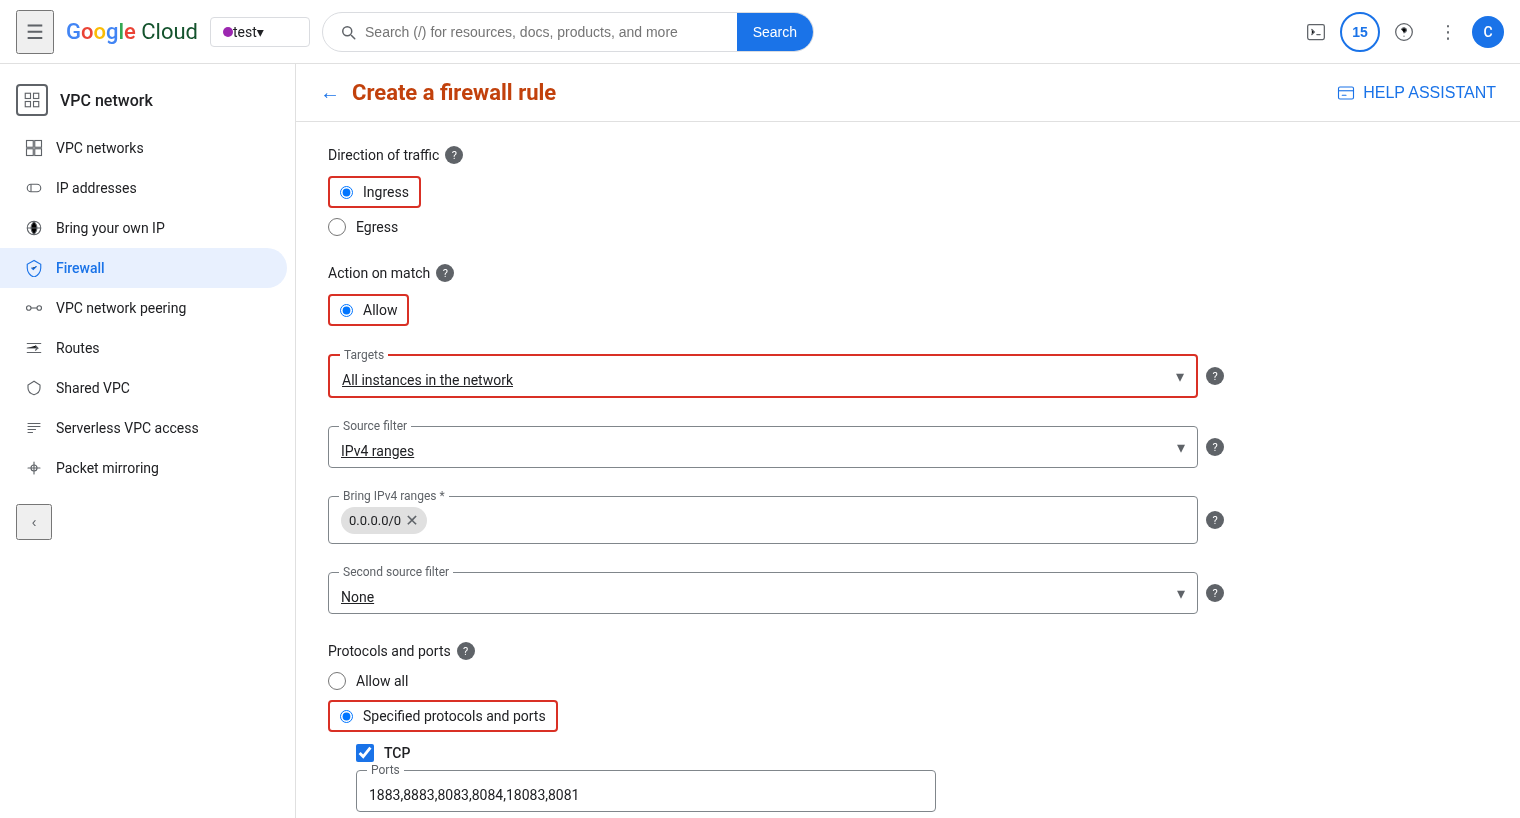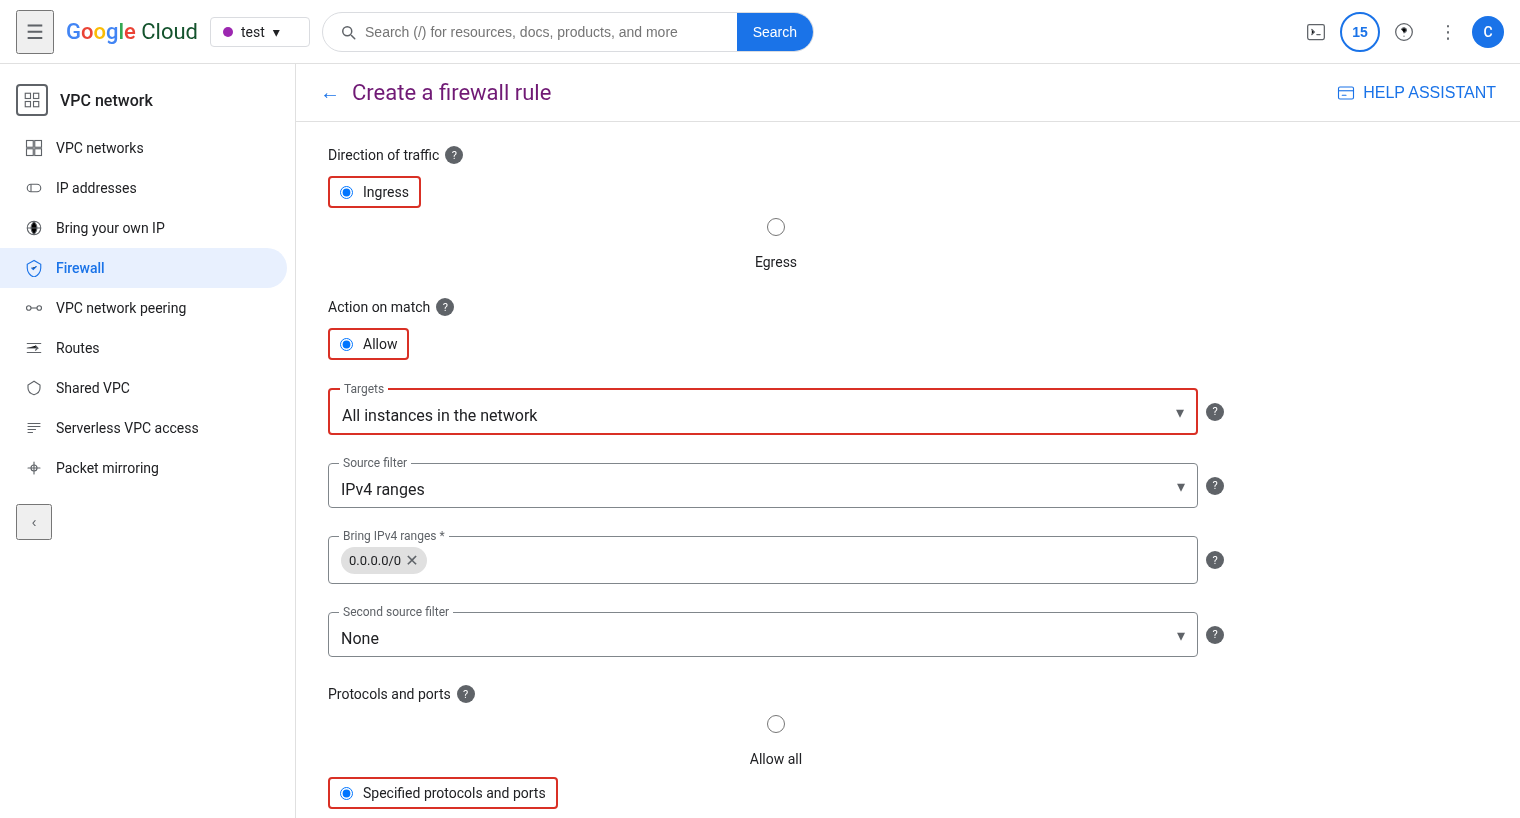--- a/index.html
+++ b/index.html
@@ -8,21 +8,21 @@
     
     .topbar { display: flex; align-items: center; height: 64px; padding: 0 16px; border-bottom: 1px solid #e0e0e0; gap: 12px; flex-shrink: 0; }
     .topbar-hamburger { font-size: 20px; cursor: pointer; color: #5f6368; padding: 8px; }
     .topbar-logo { display: flex; align-items: center; gap: 6px; }
     .google-colors span:nth-child(1) { color: #4285F4; }
     .google-colors span:nth-child(2) { color: #EA4335; }
     .google-colors span:nth-child(3) { color: #FBBC05; }
     .google-colors span:nth-child(4) { color: #4285F4; }
     .google-colors span:nth-child(5) { color: #34A853; }
     .google-colors span:nth-child(6) { color: #EA4335; }
-    .project-selector { display: flex; align-items: center; border: 1px solid #dadce0; border-radius: 4px; padding: 6px 12px; gap: 8px; cursor: pointer; min-width: 100px; }
+    .project-selector { display: flex; align-items: center; border: 1px solid #dadce0; border-radius: 4px; padding: 6px 12px; gap: 0; cursor: pointer; min-width: 100px; }
     .project-selector-dot { width: 10px; height: 10px; background: #9c27b0; border-radius: 50%; }
     .search-bar { flex: 1; max-width: 700px; display: flex; align-items: center; border: 1px solid #dadce0; border-radius: 24px; padding: 8px 16px; gap: 8px; }
     .search-bar input { border: none; outline: none; flex: 1; font-size: 14px; color: #202124; }
     .search-btn { background: #1a73e8; color: #fff; border: none; border-radius: 0 24px 24px 0; padding: 8px 16px; cursor: pointer; font-size: 14px; margin: -8px -16px -8px 0; height: 38px; }
     .topbar-spacer { flex: 1; }
     .topbar-icons { display: flex; align-items: center; gap: 4px; }
     .topbar-icon-btn { width: 40px; height: 40px; border-radius: 50%; border: none; background: none; cursor: pointer; display: flex; align-items: center; justify-content: center; font-size: 18px; color: #5f6368; }
     .notification-badge { position: relative; }
     .avatar { width: 32px; height: 32px; border-radius: 50%; background: #1a73e8; color: #fff; display: flex; align-items: center; justify-content: center; font-size: 14px; font-weight: 500; cursor: pointer; }
 
@@ -36,40 +36,40 @@
     .sidebar-item { display: flex; align-items: center; gap: 12px; padding: 10px 16px 10px 24px; cursor: pointer; color: #202124; font-size: 14px; border-radius: 0 24px 24px 0; margin-right: 8px; }
     .sidebar-item.active { background: #e8f0fe; color: #1a73e8; font-weight: 500; }
     .sidebar-item-icon { width: 20px; height: 20px; display: flex; align-items: center; justify-content: center; flex-shrink: 0; }
     .sidebar-collapse { display: flex; align-items: center; justify-content: center; width: 24px; height: 24px; cursor: pointer; color: #5f6368; font-size: 14px; padding: 16px; }
 
     
     .content { flex: 1; overflow-y: auto; padding: 0; }
     .content-header { display: flex; align-items: center; justify-content: space-between; padding: 16px 24px; border-bottom: 1px solid #e0e0e0; }
     .content-header-left { display: flex; align-items: center; gap: 12px; }
     .back-btn { color: #1a73e8; font-size: 20px; cursor: pointer; border: none; background: none; }
-    .page-title { font-size: 22px; font-weight: 400; color: #701a75; }
+    .page-title { font-size: 22px; font-weight: 700; color: #c2410c; }
     .help-assistant-btn { display: flex; align-items: center; gap: 8px; color: #1a73e8; font-size: 16px; font-weight: 500; cursor: pointer; border: none; background: none; }
 
     
     .form-content { padding: 24px 32px; max-width: 960px; }
     .form-section { margin-bottom: 28px; }
     .form-label { font-size: 14px; color: #202124; margin-bottom: 12px; display: flex; align-items: center; gap: 6px; }
     .help-icon { width: 18px; height: 18px; border-radius: 50%; background: #5f6368; color: #fff; font-size: 11px; display: flex; align-items: center; justify-content: center; cursor: pointer; flex-shrink: 0; }
 
-    .radio-option { display: flex; align-items: center; gap: 18px; margin-bottom: 10px; cursor: pointer; flex-direction: column; }
+    .radio-option { display: flex; align-items: center; gap: 10px; margin-bottom: 10px; cursor: pointer; }
     .radio-option input[type="radio"] { width: 18px; height: 18px; accent-color: #1a73e8; cursor: pointer; }
     .radio-option label { font-size: 14px; color: #202124; cursor: pointer; }
 
     .radio-highlighted { border: 2px solid #d93025; border-radius: 4px; padding: 6px 10px; display: inline-flex; align-items: center; gap: 10px; }
 
     
     .dropdown-field { position: relative; border: 1px solid #80868b; border-radius: 4px; padding: 16px 40px 8px 12px; cursor: pointer; }
     .dropdown-field.highlighted { border: 2px solid #d93025; }
     .dropdown-label { position: absolute; top: -8px; left: 10px; background: #fff; padding: 0 4px; font-size: 12px; color: #5f6368; }
-    .dropdown-value { font-size: 16px; color: #202124; }
+    .dropdown-value { font-size: 14px; color: #202124; text-decoration: underline; }
     .dropdown-arrow { position: absolute; right: 12px; top: 50%; transform: translateY(-50%); color: #5f6368; font-size: 16px; }
     .field-row { display: flex; align-items: center; gap: 8px; }
     .field-row .dropdown-field { flex: 1; }
     .field-row .help-icon { flex-shrink: 0; }
 
     
     .chip-input { border: 1px solid #80868b; border-radius: 4px; padding: 8px 40px 8px 12px; min-height: 48px; display: flex; align-items: center; gap: 8px; flex-wrap: wrap; position: relative; }
     .chip { background: #e0e0e0; border-radius: 16px; padding: 4px 8px; font-size: 13px; display: flex; align-items: center; gap: 4px; }
     .chip-remove { cursor: pointer; font-size: 16px; color: #5f6368; }
     .chip-input-label { position: absolute; top: -8px; left: 10px; background: #fff; padding: 0 4px; font-size: 12px; color: #5f6368; }

